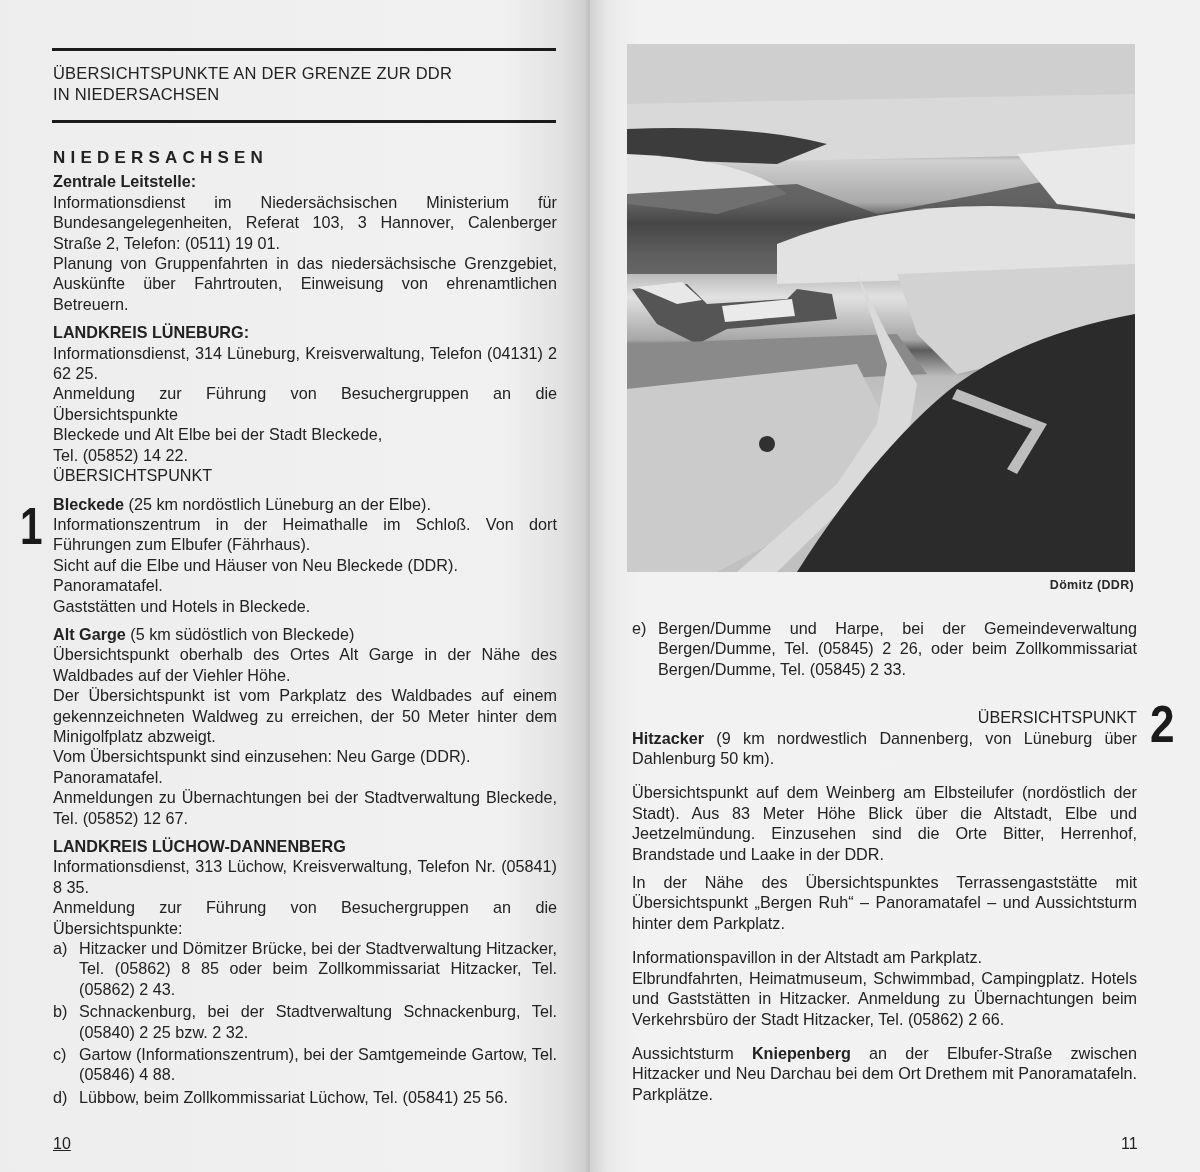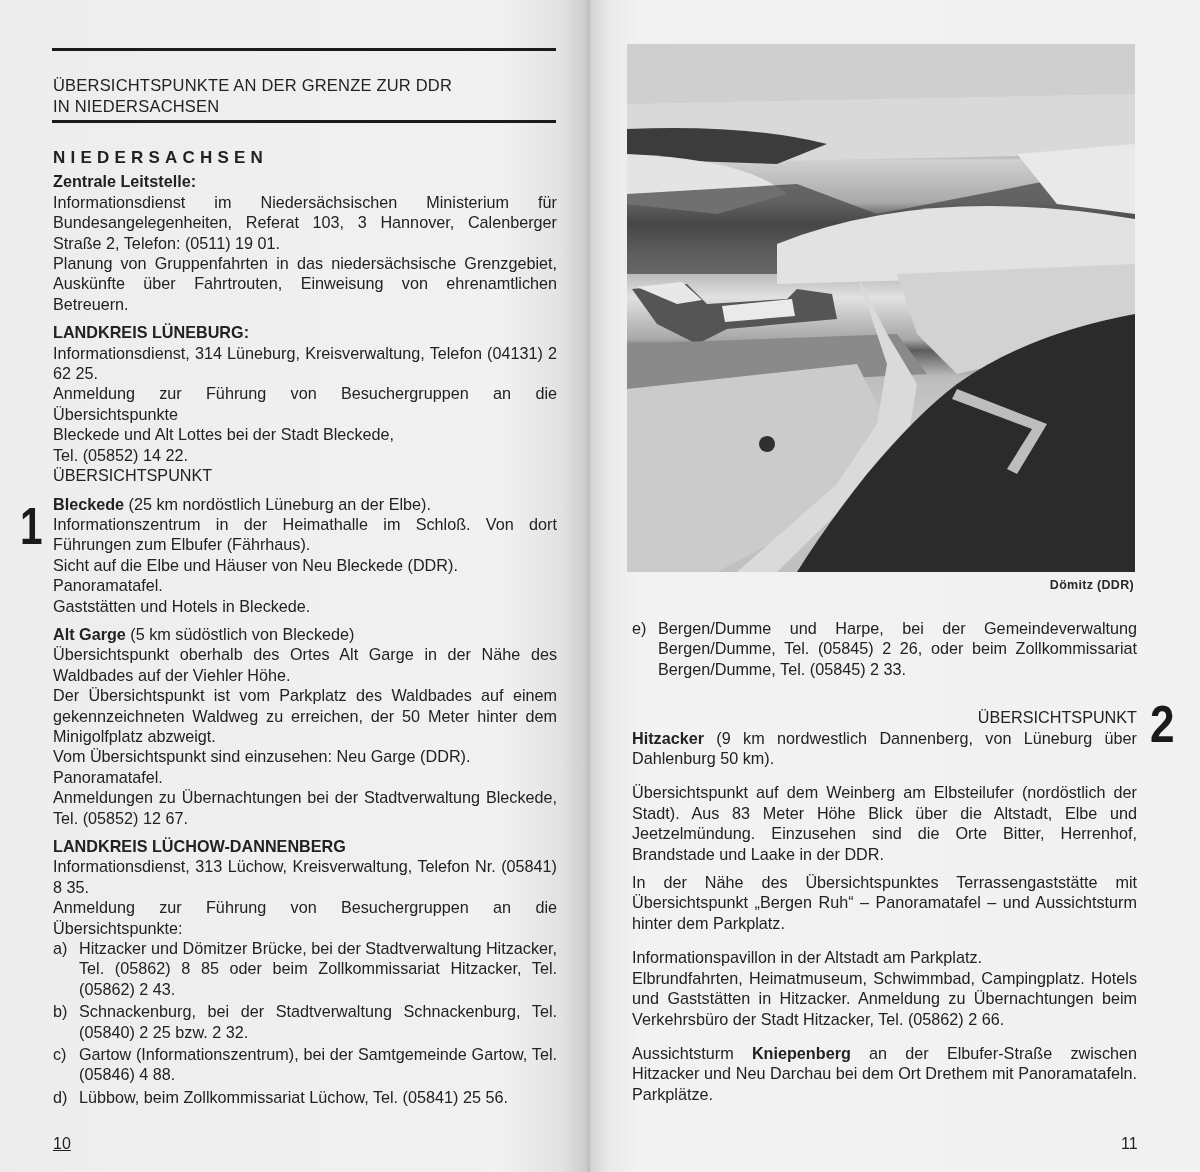--- a/index.html
+++ b/index.html
@@ -11,21 +11,21 @@
   }
   .page { position:absolute; top:0; height:1172px; }
   .page-left { left:0; width:590px;
     background:linear-gradient(to right,#ededed 0%,#f1f1f1 85%,#e2e2e2 95%,#cfcfcf 99%,#bdbdbd 100%); }
   .page-right { left:590px; width:610px;
     background:linear-gradient(to right,#d2d2d2 0%,#e9e9e9 3%,#f2f2f2 8%,#f1f1f1 100%); }
 
   .rule { position:absolute; left:52px; width:504px; height:3px; background:#1b1b1b; }
   .rule.top { top:48px; }
   .rule.bottom { top:120px; }
-  .header-title { position:absolute; left:53px; top:75px; font-size:16.5px; line-height:21px; letter-spacing:0.2px; }
+  .header-title { position:absolute; left:53px; top:63px; font-size:16.5px; line-height:21px; letter-spacing:0.2px; }
 
   .col { position:absolute; font-size:16.2px; line-height:20.4px; text-align:justify; }
   .col-left { left:53px; top:148px; width:504px; }
   .col-right { left:632px; top:618px; width:505px; }
 
   .state-head { font-weight:bold; font-size:17px; letter-spacing:5.2px; margin:0 0 3px 0; }
   .sub-head { font-weight:bold; margin:0; }
   .p { margin:0; }
   .gap { margin-top:8px; }
   .gap-lg { margin-top:14px; }
@@ -63,21 +63,21 @@
 
   <div class="col col-left">
     <div class="state-head">NIEDERSACHSEN</div>
     <div class="sub-head">Zentrale Leitstelle:</div>
     <p class="p">Informationsdienst im Niedersächsischen Ministerium für Bundesangelegenheiten, Referat 103, 3 Hannover, Calenberger Straße 2, Telefon: (0511) 19 01.</p>
     <p class="p">Planung von Gruppenfahrten in das niedersächsische Grenzgebiet, Auskünfte über Fahrtrouten, Einweisung von ehrenamtlichen Betreuern.</p>
 
     <div class="sub-head gap">LANDKREIS LÜNEBURG:</div>
     <p class="p">Informationsdienst, 314 Lüneburg, Kreisverwaltung, Telefon (04131) 2 62 25.</p>
     <p class="p">Anmeldung zur Führung von Besuchergruppen an die Übersichtspunkte</p>
-    <p class="p" style="text-align:left">Bleckede und Alt Lottes bei der Stadt Bleckede,</p>
+    <p class="p" style="text-align:left">Bleckede und Alt Elbe bei der Stadt Bleckede,</p>
     <p class="p">Tel. (05852) 14 22.</p>
     <p class="p">ÜBERSICHTSPUNKT</p>
 
     <p class="p gap" style="text-align:left"><b>Bleckede</b><span> (25 km nordöstlich Lüneburg an der Elbe).</span></p>
     <p class="p">Informationszentrum in der Heimathalle im Schloß. Von dort Führungen zum Elbufer (Fährhaus).</p>
     <p class="p">Sicht auf die Elbe und Häuser von Neu Bleckede (DDR).</p>
     <p class="p">Panoramatafel.</p>
     <p class="p">Gaststätten und Hotels in Bleckede.</p>
 
     <p class="p gap" style="text-align:left"><b>Alt Garge</b><span> (5 km südöstlich von Bleckede)</span></p>

